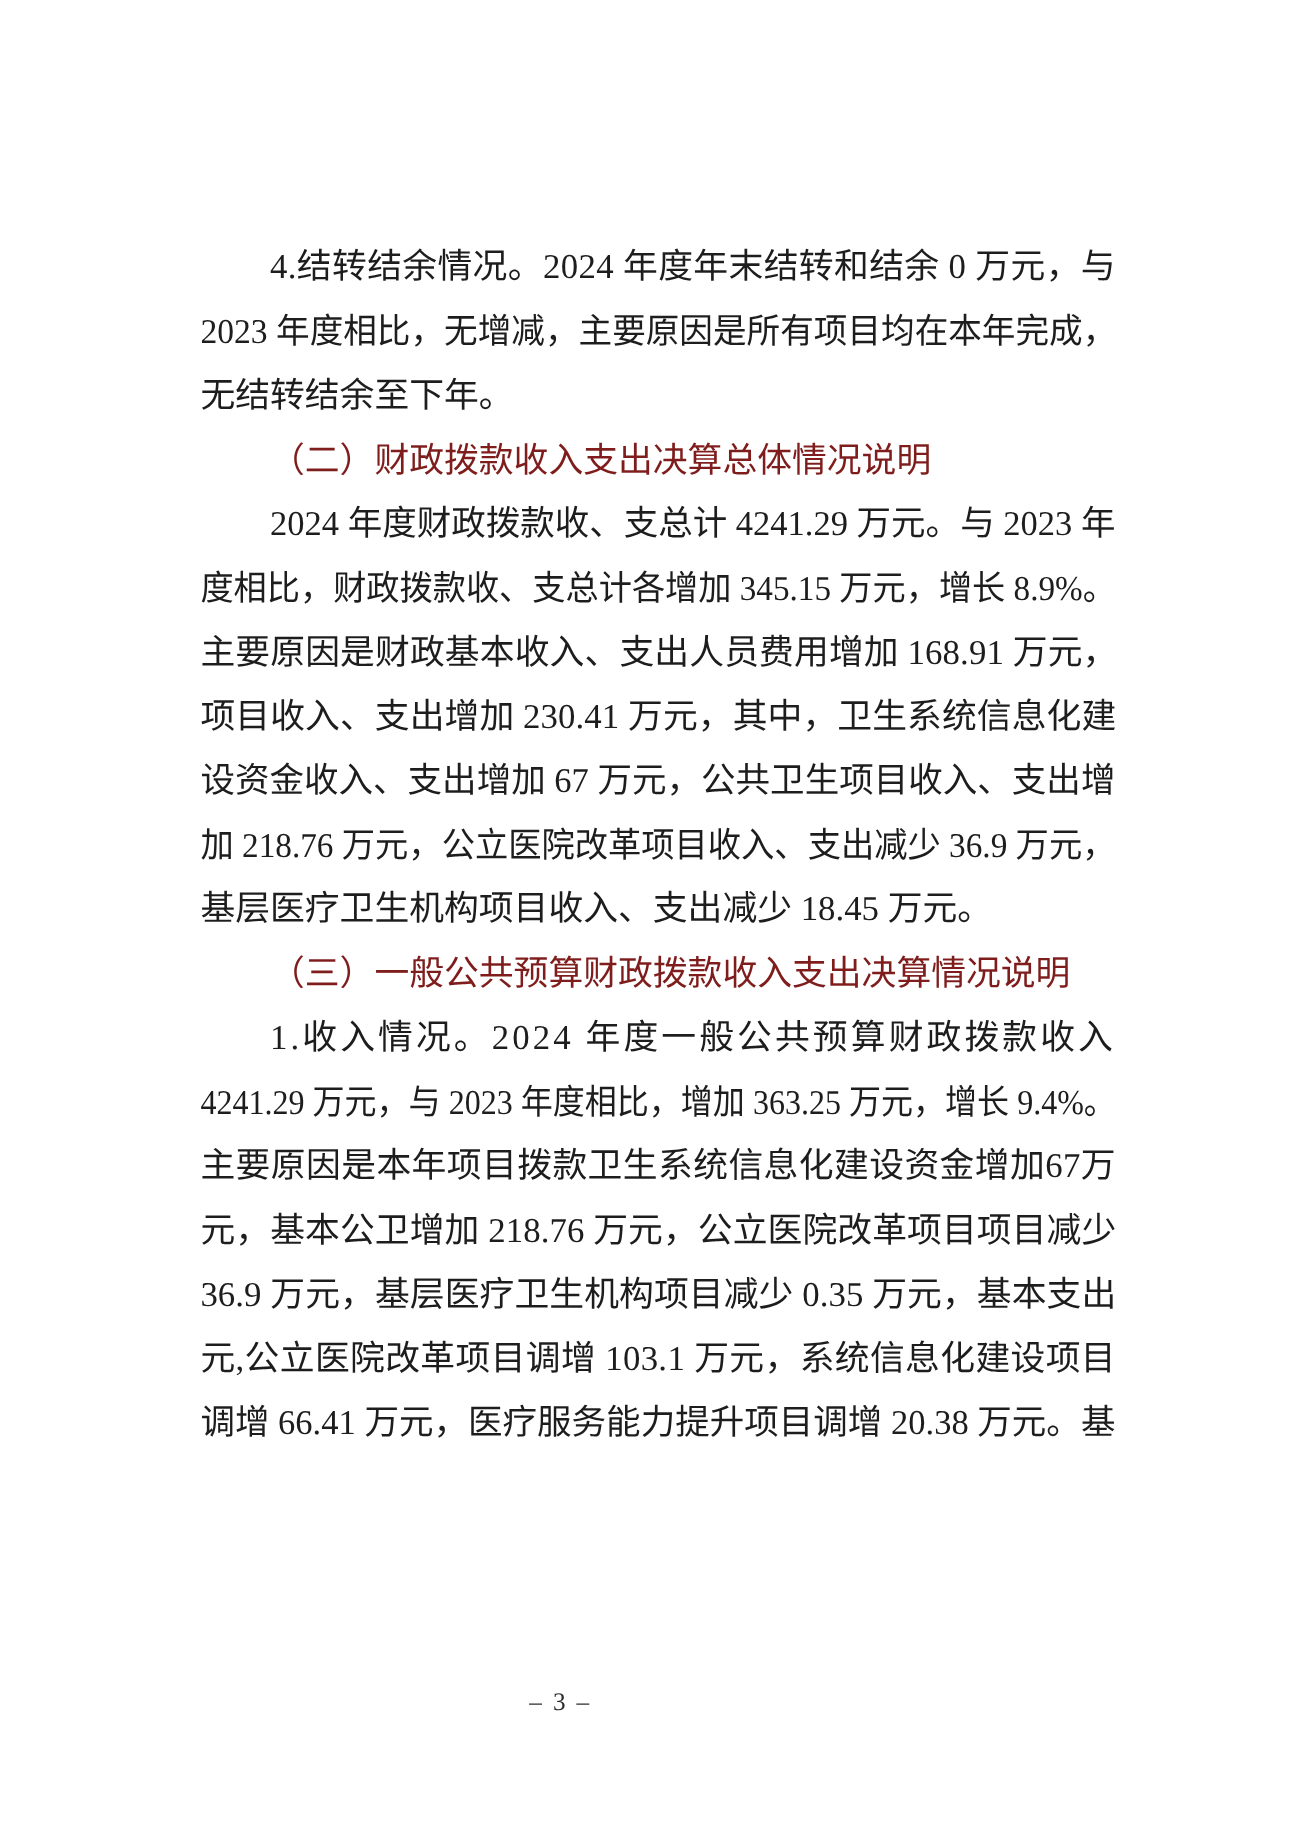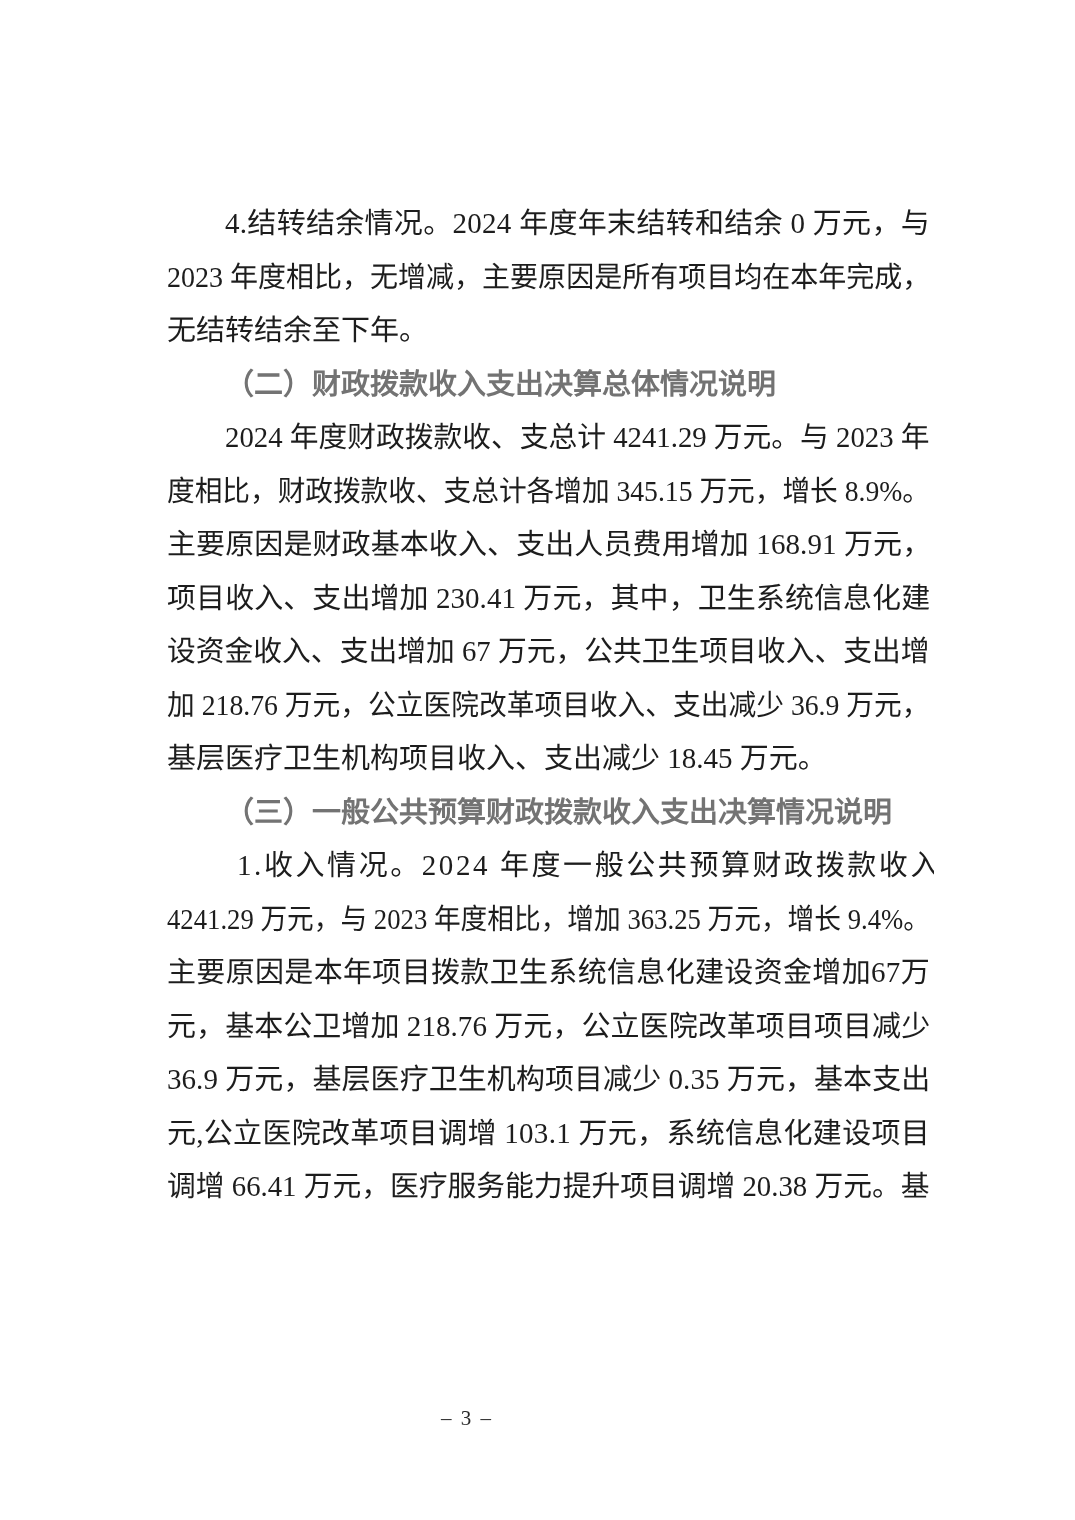--- a/index.html
+++ b/index.html
@@ -14,21 +14,21 @@
   }
   .content{
     position:absolute;
     left:167px;
     top:197px;
     width:763px;
     font-size:29px;
     line-height:53.5px;
   }
   .para{margin:0;}
-  .para.heading{font-weight:bold;color:#737373;}
+  .para.heading{font-weight:normal;color:#7f1d1d;}
   .line{
     white-space:nowrap;
     height:53.5px;
   }
   .line.indent{padding-left:58px;}
   .ink{display:inline-block;}
   .pageno{
     position:absolute;
     left:0;
     top:1398px;
@@ -59,21 +59,21 @@
         <div class="line fill"><span class="ink" style="letter-spacing: 0.0967742px;">主要原因是财政基本收入、支出人员费用增加 168.91 万元，</span></div>
         <div class="line fill"><span class="ink" style="letter-spacing: 0.0645161px;">项目收入、支出增加 230.41 万元，其中，卫生系统信息化建</span></div>
         <div class="line fill"><span class="ink" style="transform-origin: 0px 50%; transform: scaleX(0.992198);">设资金收入、支出增加 67 万元，公共卫生项目收入、支出增</span></div>
         <div class="line fill"><span class="ink" style="transform-origin: 0px 50%; transform: scaleX(0.95614);">加 218.76 万元，公立医院改革项目收入、支出减少 36.9 万元，</span></div>
         <div class="line"><span class="ink">基层医疗卫生机构项目收入、支出减少 18.45 万元。</span></div>
       </div>
       <div class="para heading">
         <div class="line indent"><span class="ink">（三）一般公共预算财政拨款收入支出决算情况说明</span></div>
       </div>
       <div class="para body">
-        <div class="line indent fill"><span class="ink" style="letter-spacing: 2.57692px; margin-left: 12px;">1.收入情况。2024 年度一般公共预算财政拨款收入</span></div>
+        <div class="line indent fill"><span class="ink" style="letter-spacing: 2.57692px;">1.收入情况。2024 年度一般公共预算财政拨款收入</span></div>
         <div class="line fill"><span class="ink" style="transform-origin: 0px 50%; transform: scaleX(0.920386);">4241.29 万元，与 2023 年度相比，增加 363.25 万元，增长 9.4%。</span></div>
         <div class="line fill"><span class="ink" style="letter-spacing: 0.333333px;">主要原因是本年项目拨款卫生系统信息化建设资金增加67万</span></div>
         <div class="line fill"><span class="ink" style="letter-spacing: 0.0645161px;">元，基本公卫增加 218.76 万元，公立医院改革项目项目减少</span></div>
         <div class="line fill"><span class="ink" style="letter-spacing: 0.0606061px;">36.9 万元，基层医疗卫生机构项目减少 0.35 万元，基本支出</span></div>
         <div class="line fill"><span class="ink" style="letter-spacing: 0.290323px;">元,公立医院改革项目调增 103.1 万元，系统信息化建设项目</span></div>
         <div class="line fill"><span class="ink" style="transform-origin: 0px 50%; transform: scaleX(0.992198);">调增 66.41 万元，医疗服务能力提升项目调增 20.38 万元。基</span></div>
       </div>
     </div>
   <div class="pageno">– 3 –</div>
 </div>

